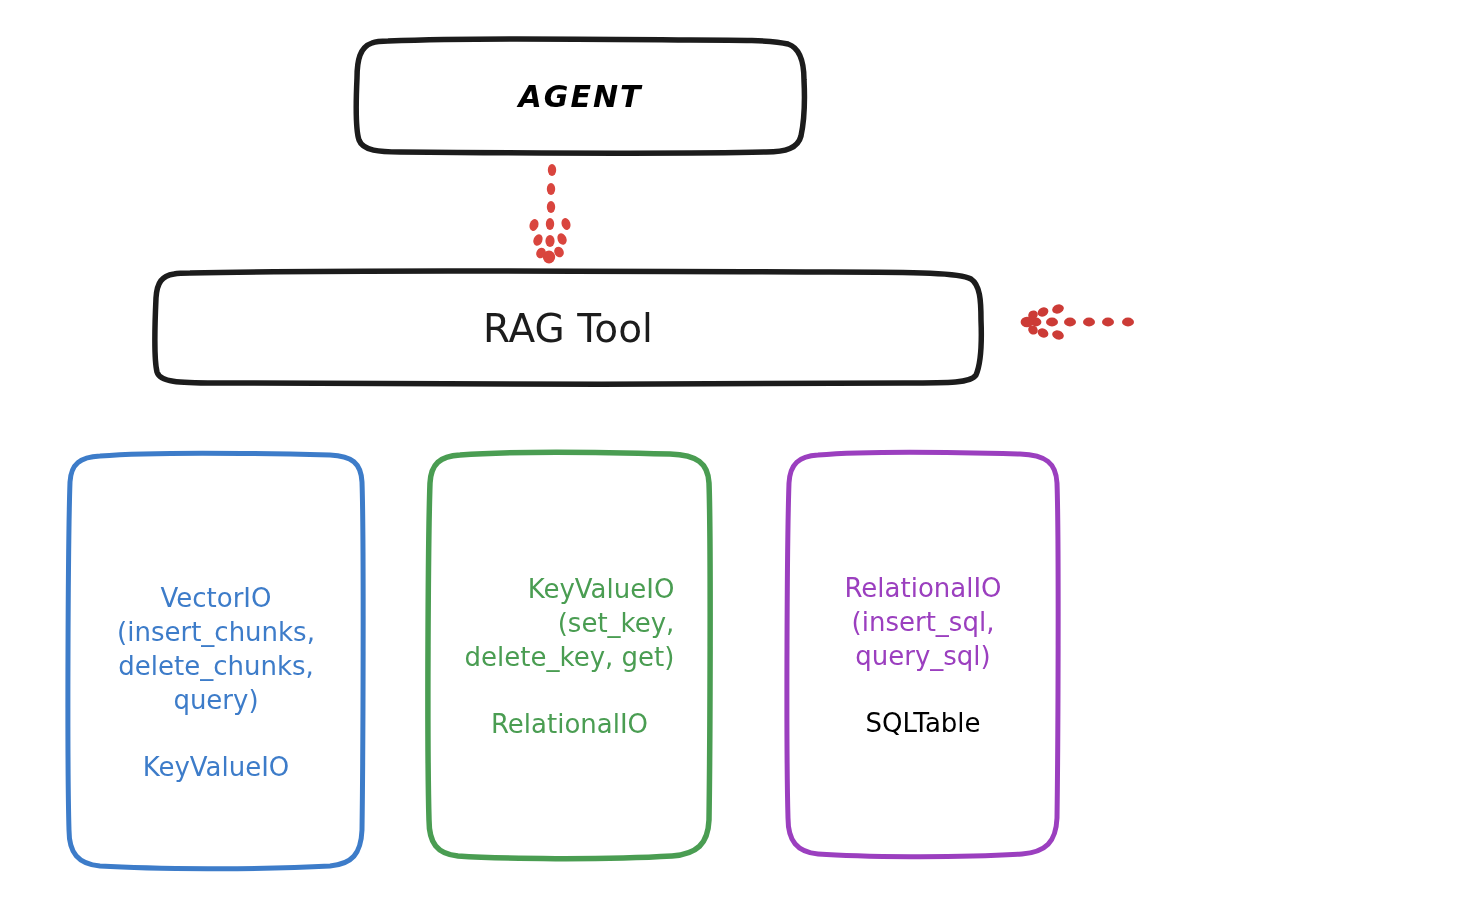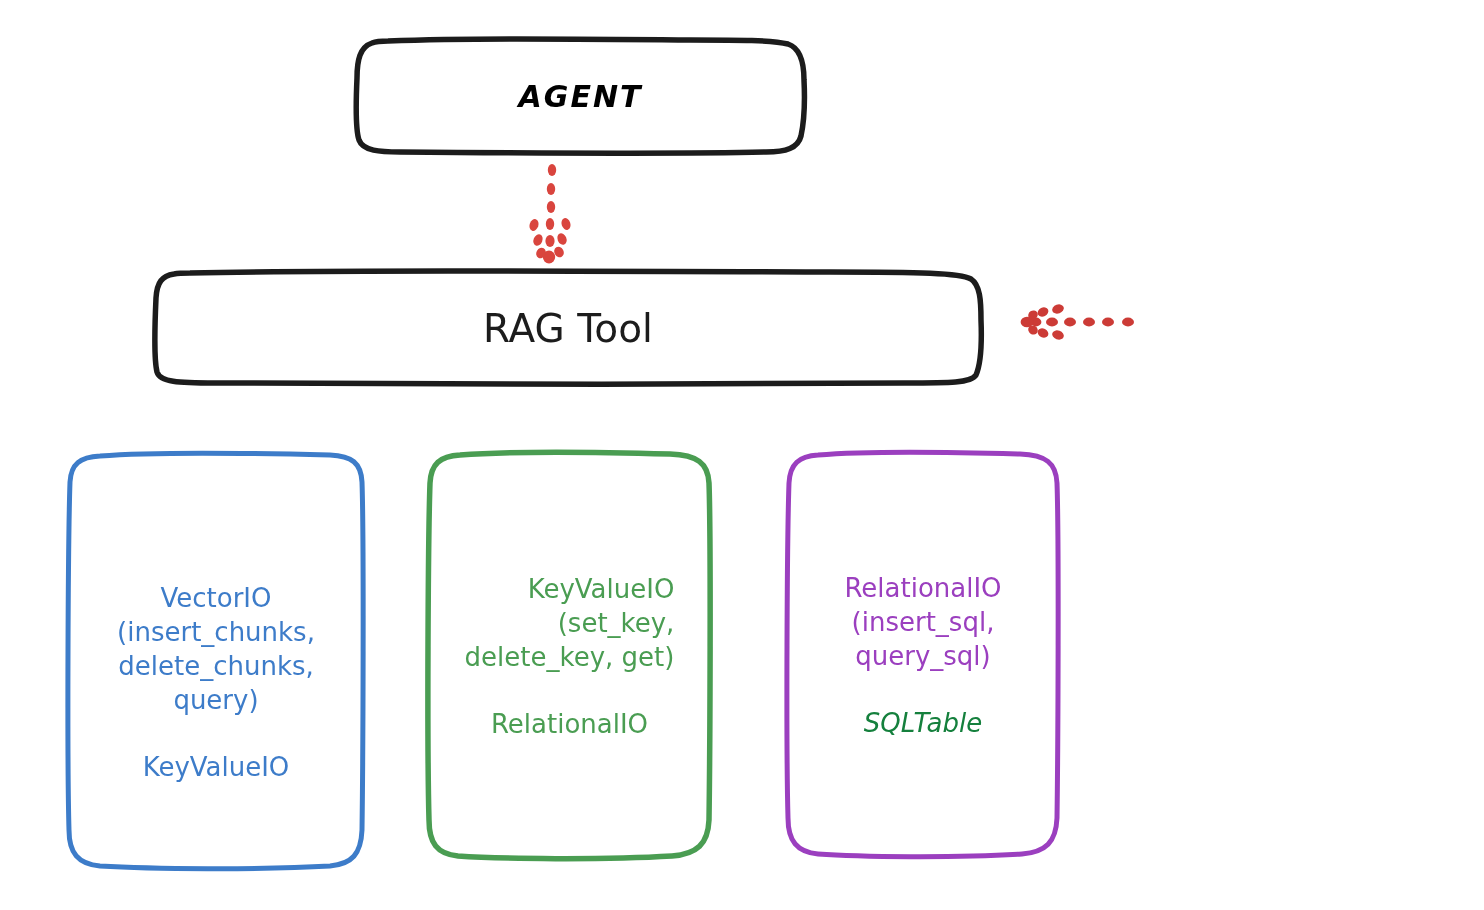--- a/index.html
+++ b/index.html
@@ -55,21 +55,21 @@
   .card-text.blue { color: #3d7cc9; }
   .card-text.green { color: #4a9d52; }
   .card-text.purple { color: #9b3fbf; }
   .card-index {
     font-family: "DejaVu Sans", sans-serif;
     font-size: 26px;
     margin-top: 34px;
   }
   .card-index.blue { color: #3d7cc9; }
   .card-index.green { color: #4a9d52; }
-  .card-index.purple { color: #15803d; font-style: italic; }
+  .card-index.purple { color: #000000; }
   .annotation-text {
     position: absolute;
     font-family: "DejaVu Sans", sans-serif;
     font-size: 28px;
     line-height: 1.35;
     color: #cc3b36;
     white-space: pre-line;
     text-align: left;
     font-style: italic;
     font-weight: 500;

